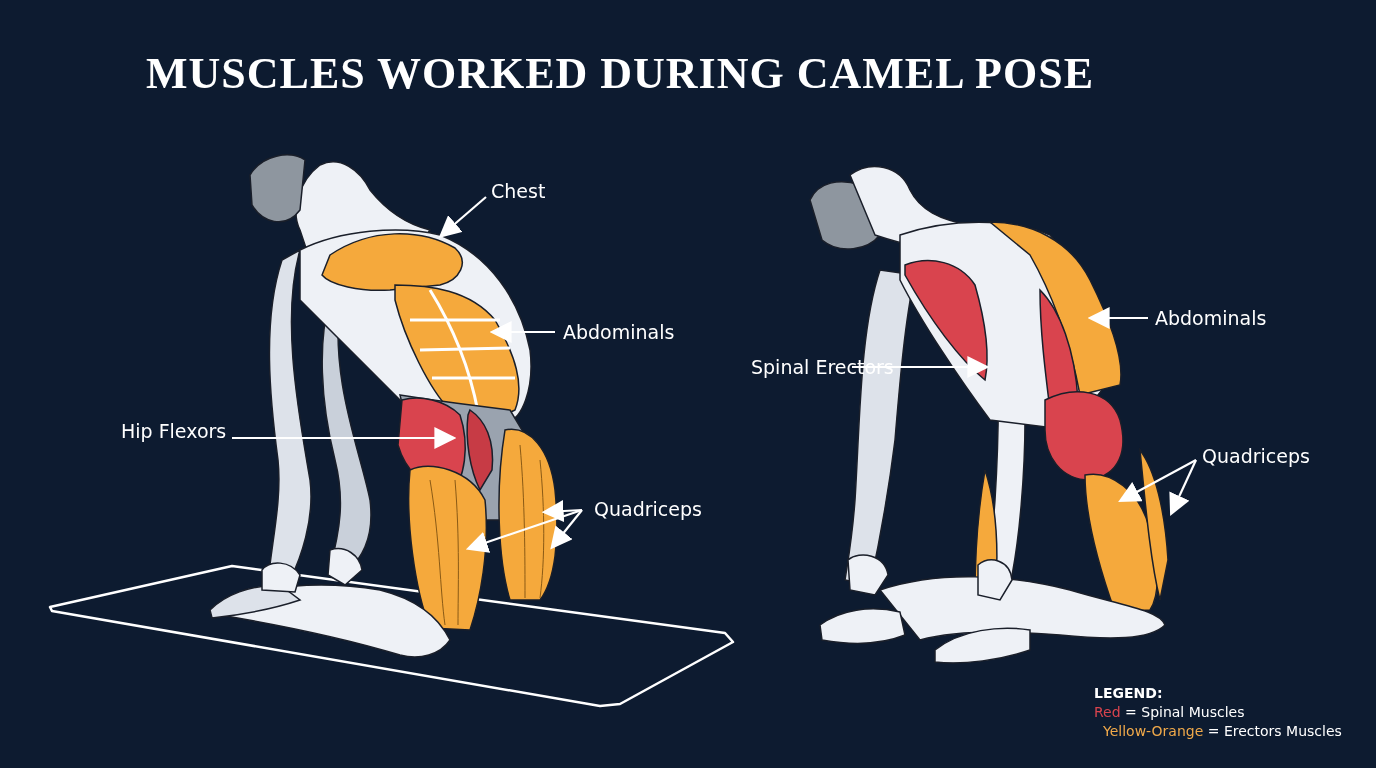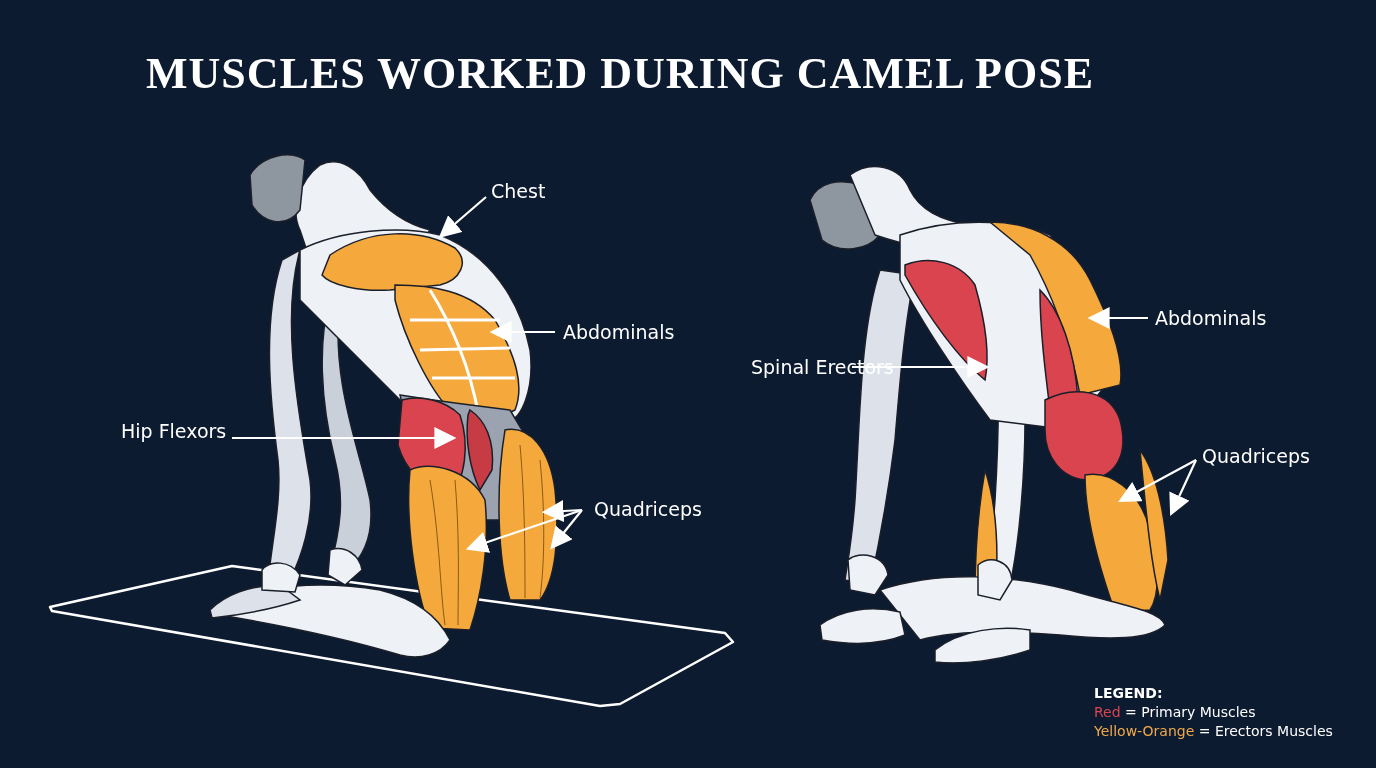--- a/index.html
+++ b/index.html
@@ -3,21 +3,21 @@
 <meta charset="utf-8">
 <style>
   html,body{margin:0;padding:0;}
   body{width:1376px;height:768px;background:#0d1b30;overflow:hidden;position:relative;font-family:"DejaVu Sans","Liberation Sans",sans-serif;color:#fff;}
   .title{position:absolute;left:0;top:48px;width:1240px;text-align:center;font-family:Liberation Serif, serif;font-weight:bold;font-size:44px;letter-spacing:1px;color:#fff;}
   svg.art{position:absolute;left:0;top:0;}
   .lbl{position:absolute;font-size:19px;color:#fff;white-space:nowrap;font-family:"DejaVu Sans",sans-serif;}
   .legend{position:absolute;left:1094px;top:684px;font-size:14px;line-height:19px;}
   .legend .h{font-weight:bold;}
   .red{color:#d9444e;}
-  .org{color:#f0a94a;}
+  .org{color:#f0a94a;margin-left:9px;}
 </style>
 </head>
 <body>
 
 <div class="title">MUSCLES WORKED DURING CAMEL POSE</div>
 
 <svg class="art" width="1376" height="768" viewBox="0 0 1376 768">
   <defs>
     <marker id="ah" markerWidth="10" markerHeight="10" refX="8" refY="5" orient="auto">
       <path d="M0,0 L10,5 L0,10 z" fill="#fff"></path>
@@ -122,15 +122,15 @@
 <div class="lbl" style="left:563px;top:321px;">Abdominals</div>
 <div class="lbl" style="left:121px;top:420px;">Hip Flexors</div>
 <div class="lbl" style="left:594px;top:498px;">Quadriceps</div>
 
 <div class="lbl" style="left:1155px;top:307px;">Abdominals</div>
 <div class="lbl" style="left:703px;top:356px;margin-left:48px;">Spinal Erectors</div>
 <div class="lbl" style="left:1202px;top:445px;">Quadriceps</div>
 
 <div class="legend">
   <div class="h">LEGEND:</div>
-  <div><span class="red">Red</span><span> = Primary Muscles</span></div>
+  <div><span class="red">Red</span><span> = Spinal Muscles</span></div>
   <div><span class="org">Yellow-Orange</span><span> = Erectors Muscles</span></div>
 </div>
 
 </body></html>

